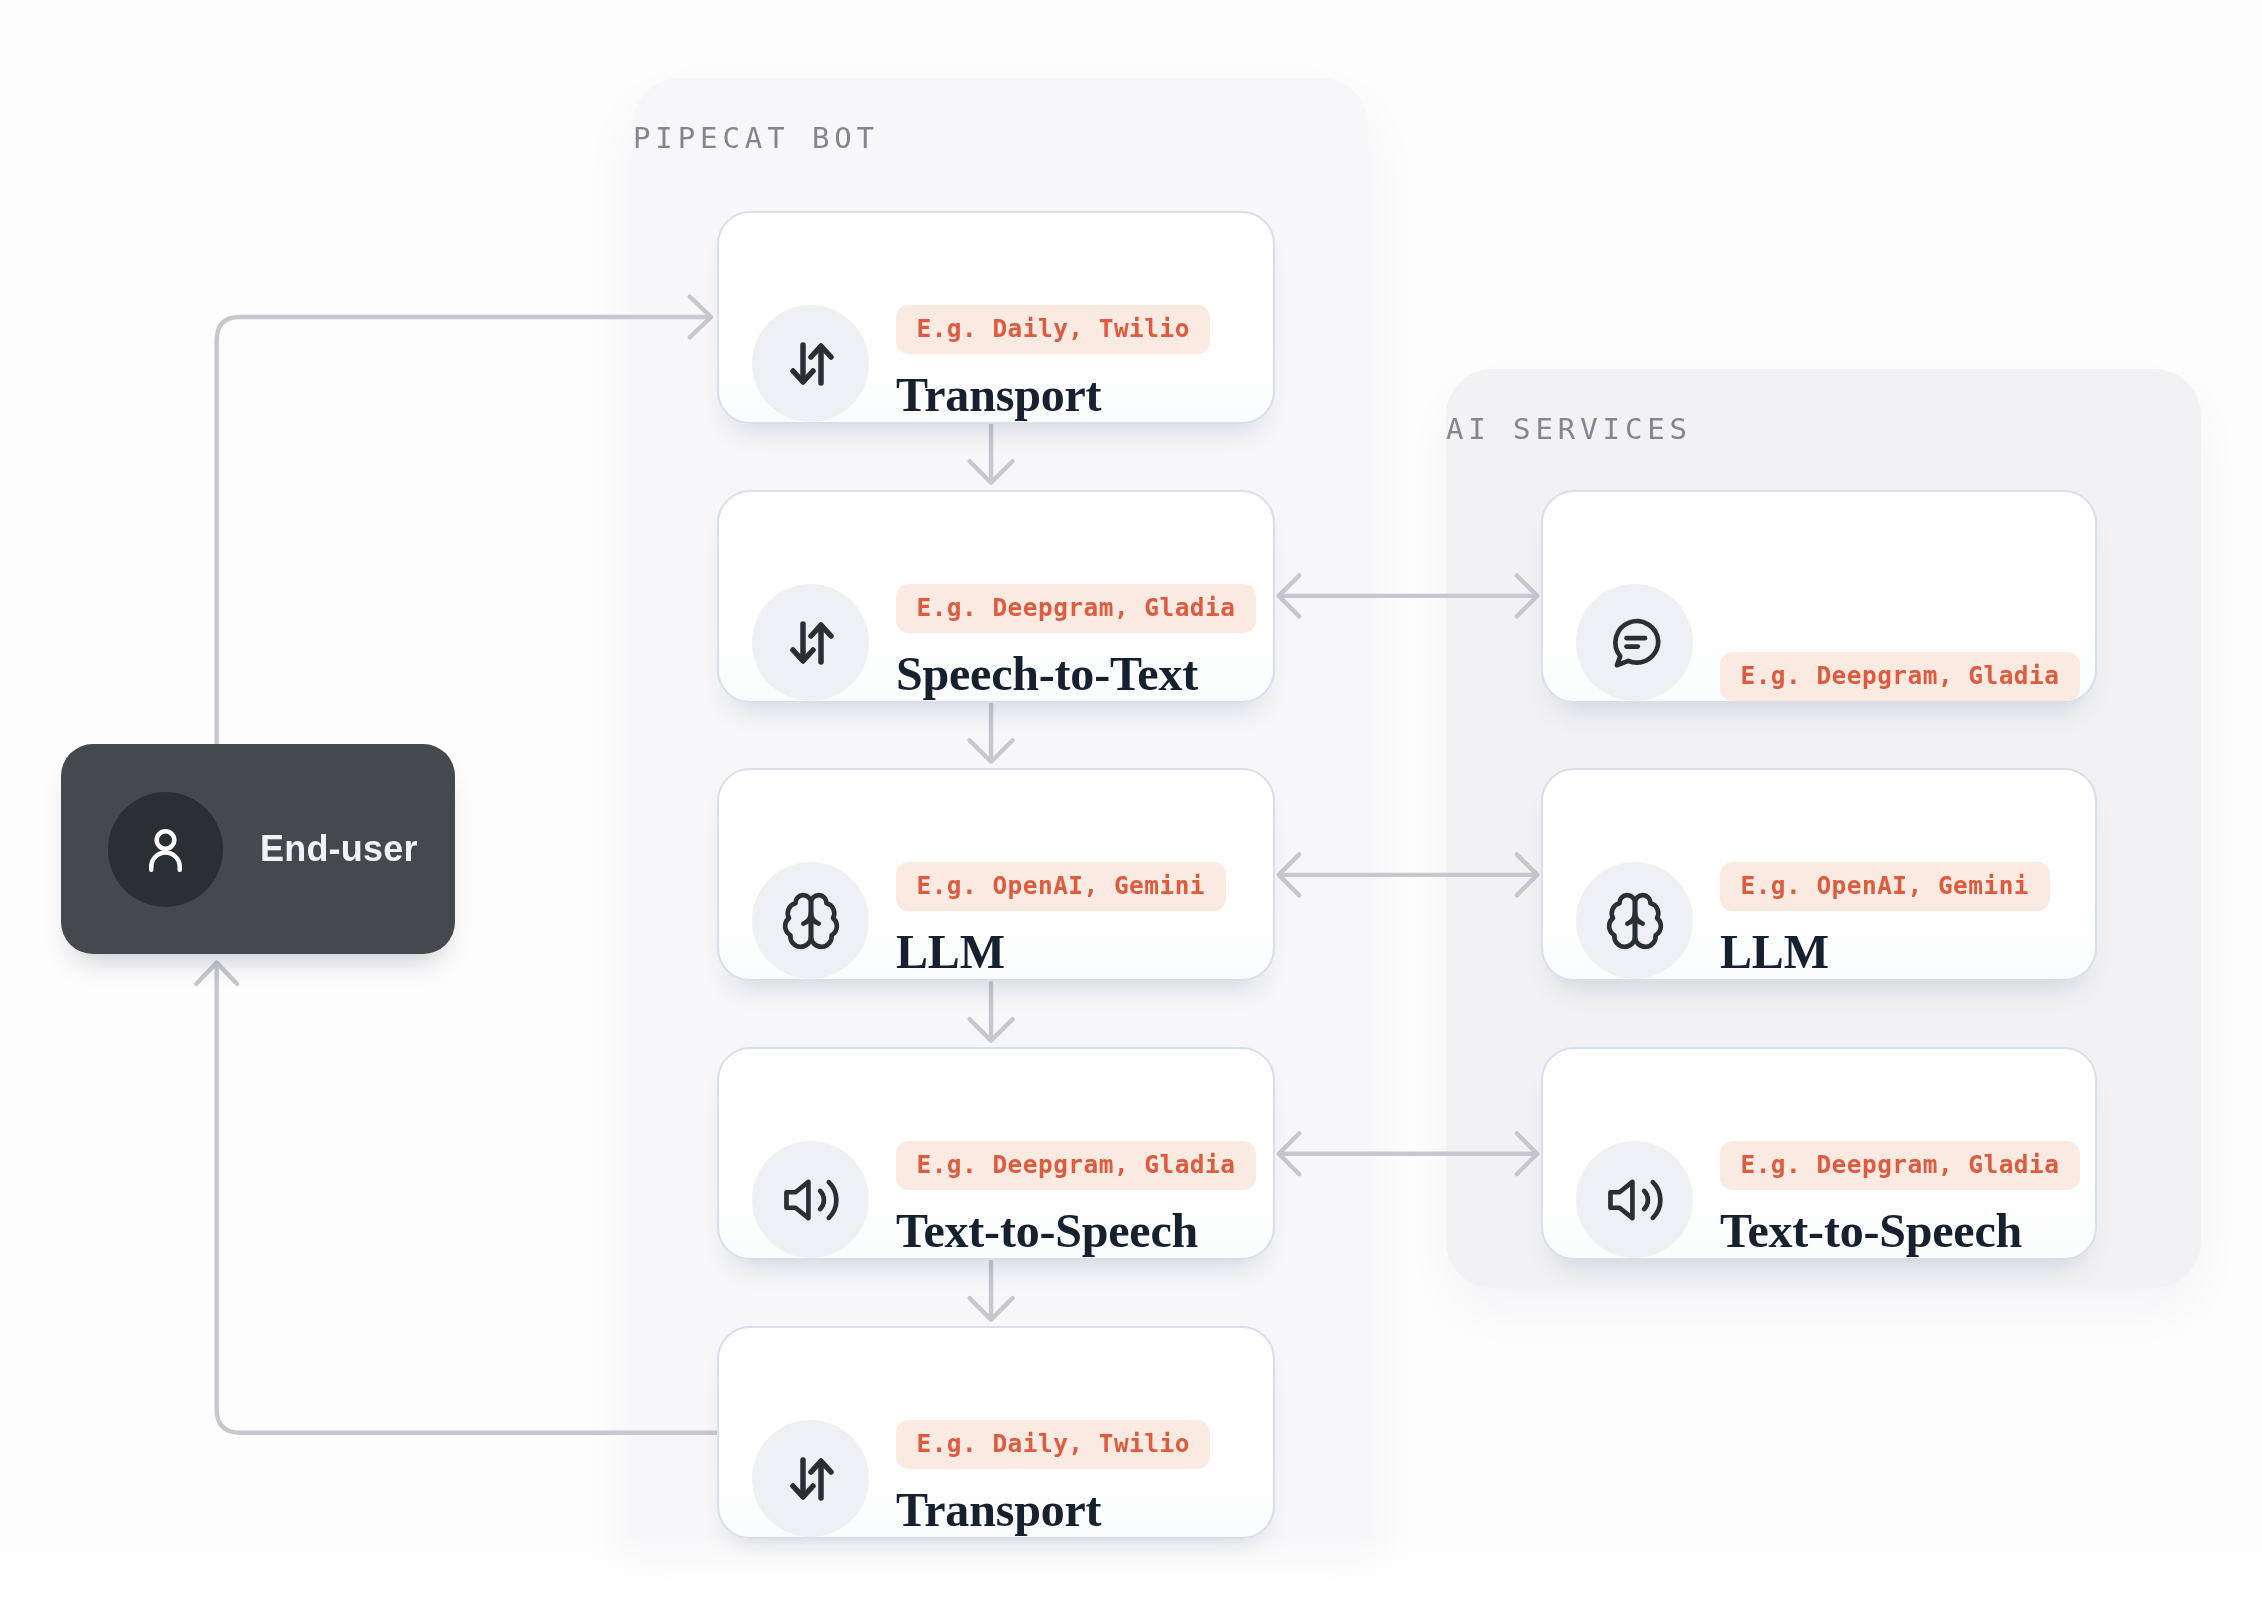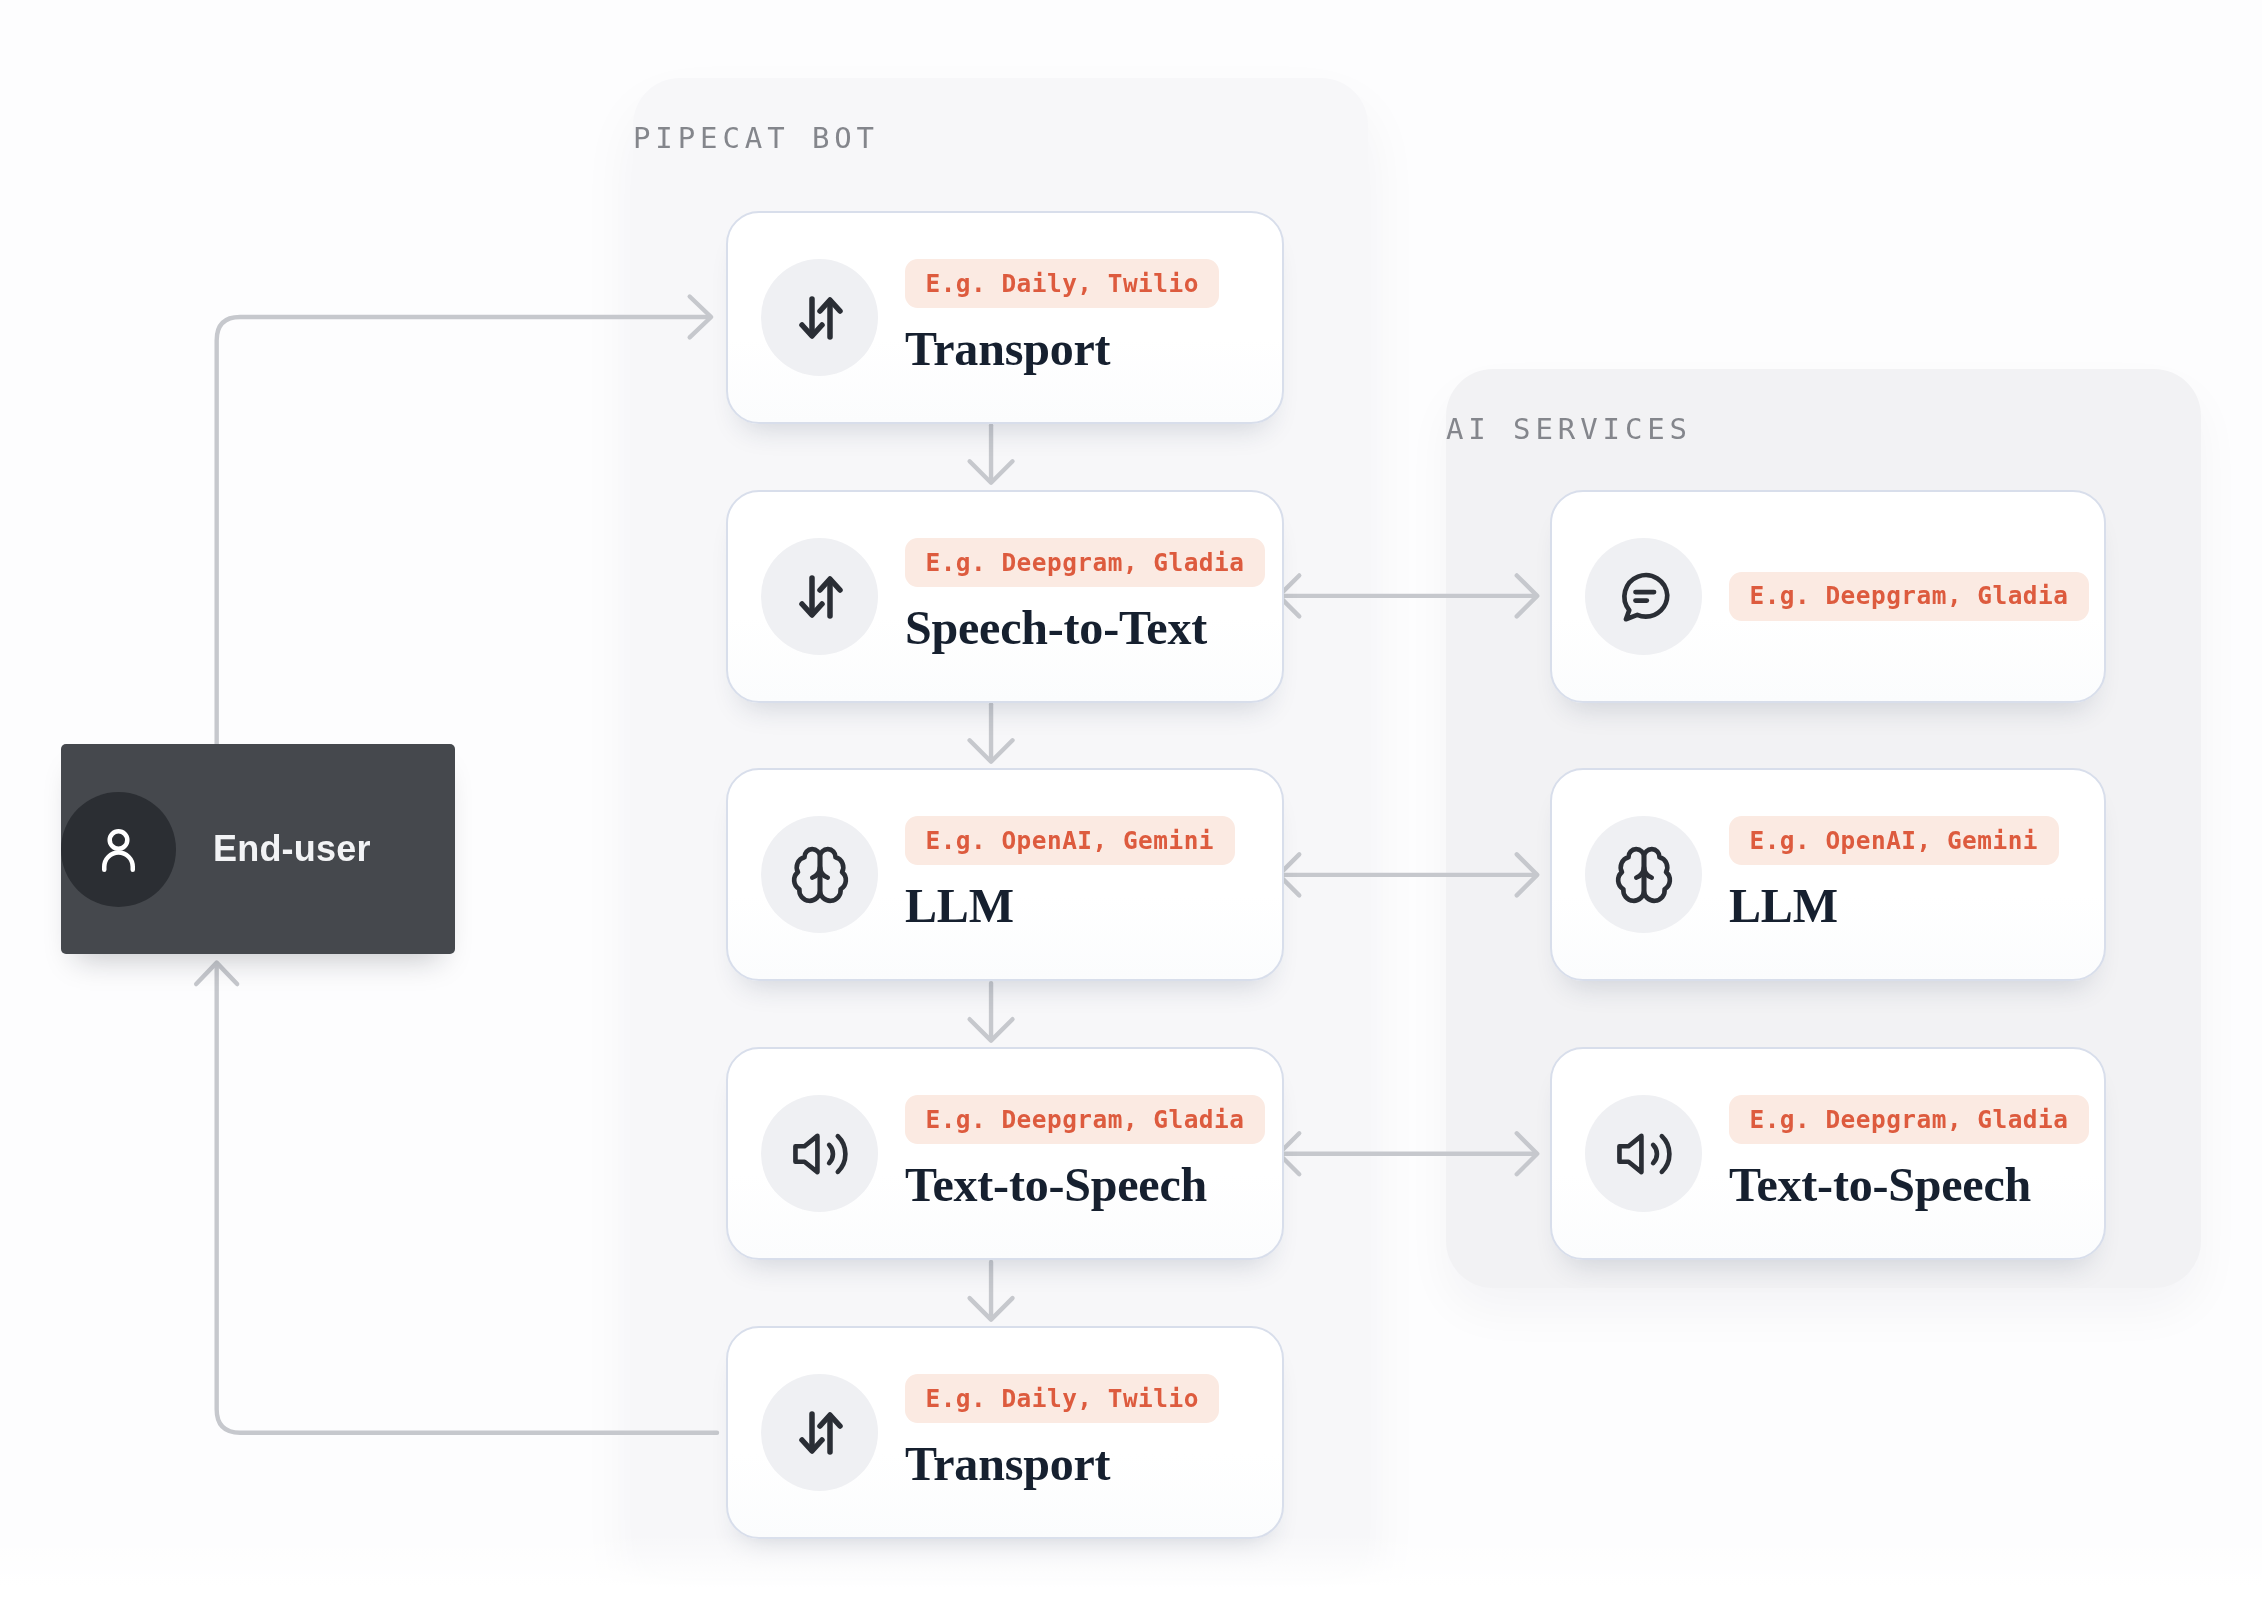--- a/index.html
+++ b/index.html
@@ -29,22 +29,22 @@
     color:var(--panel-label-color,#84868c);
   }
 
   
   .card{
     position:absolute;width:558px;height:213px;
     background:linear-gradient(180deg,#ffffff 60%,#fbfcfd 100%);
     border:2px solid var(--card-border,#d8deeb);
     border-radius:33px;
     box-shadow:0 19.5px 29px -15.6px rgba(35,48,80,.18);
-    display:flex;align-items:center;
-    padding-left:33px;box-sizing:border-box;margin-left:9px;
+    display:flex;align-items:flex-end;
+    padding-left:33px;box-sizing:border-box;
   }
   .ai-card{width:556px;}
   .icon-circle{
     flex:0 0 auto;width:117px;height:117px;border-radius:50%;
     background:var(--icon-circle-bg,#eff0f3);
     display:flex;align-items:center;justify-content:center;
   }
   .icon-circle svg{stroke:var(--icon-stroke,#2a2e35);fill:none;
     stroke-linecap:round;stroke-linejoin:round;}
   .card-text{margin-left:27px;display:flex;flex-direction:column;align-items:flex-start;}
@@ -58,22 +58,22 @@
   }
   .card-title{
     margin-top:12.7px;font-size:48px;font-weight:700;letter-spacing:-0.2px;
     color:var(--title-color,#16202f);line-height:1.15;font-family:Liberation Serif, serif;
   }
   .card-title:empty{display:none;}
 
   
   .end-user{
     position:absolute;left:61px;top:744px;width:394px;height:210px;
-    background:var(--end-user-bg,#45484d);border-radius:5px;
-    display:flex;align-items:center;box-sizing:border-box;
+    background:var(--end-user-bg,#45484d);border-radius:32px;
+    display:flex;align-items:center;padding-left:47px;box-sizing:border-box;
     box-shadow:0 17.6px 29px -13.7px rgba(20,25,35,.25);
   }
   .end-user-circle{
     flex:0 0 auto;width:115px;height:115px;border-radius:50%;
     background:var(--end-user-circle-bg,#2b2e33);
     display:flex;align-items:center;justify-content:center;
   }
   .end-user-circle svg{stroke:#ffffff;fill:none;stroke-linecap:round;stroke-linejoin:round;}
   .end-user-label{
     margin-left:37px;font-size:36px;font-weight:700;

